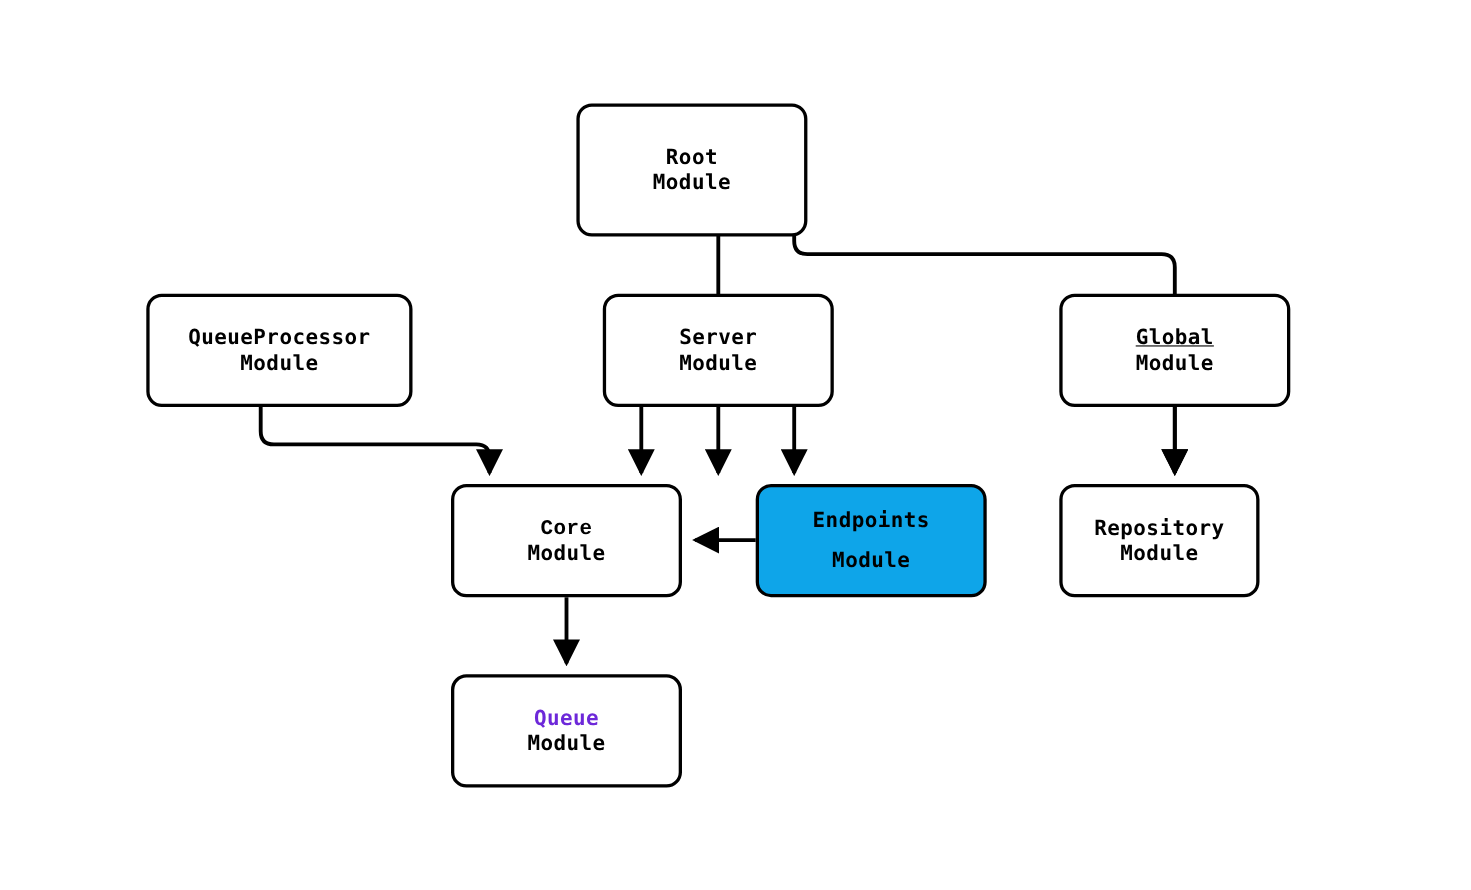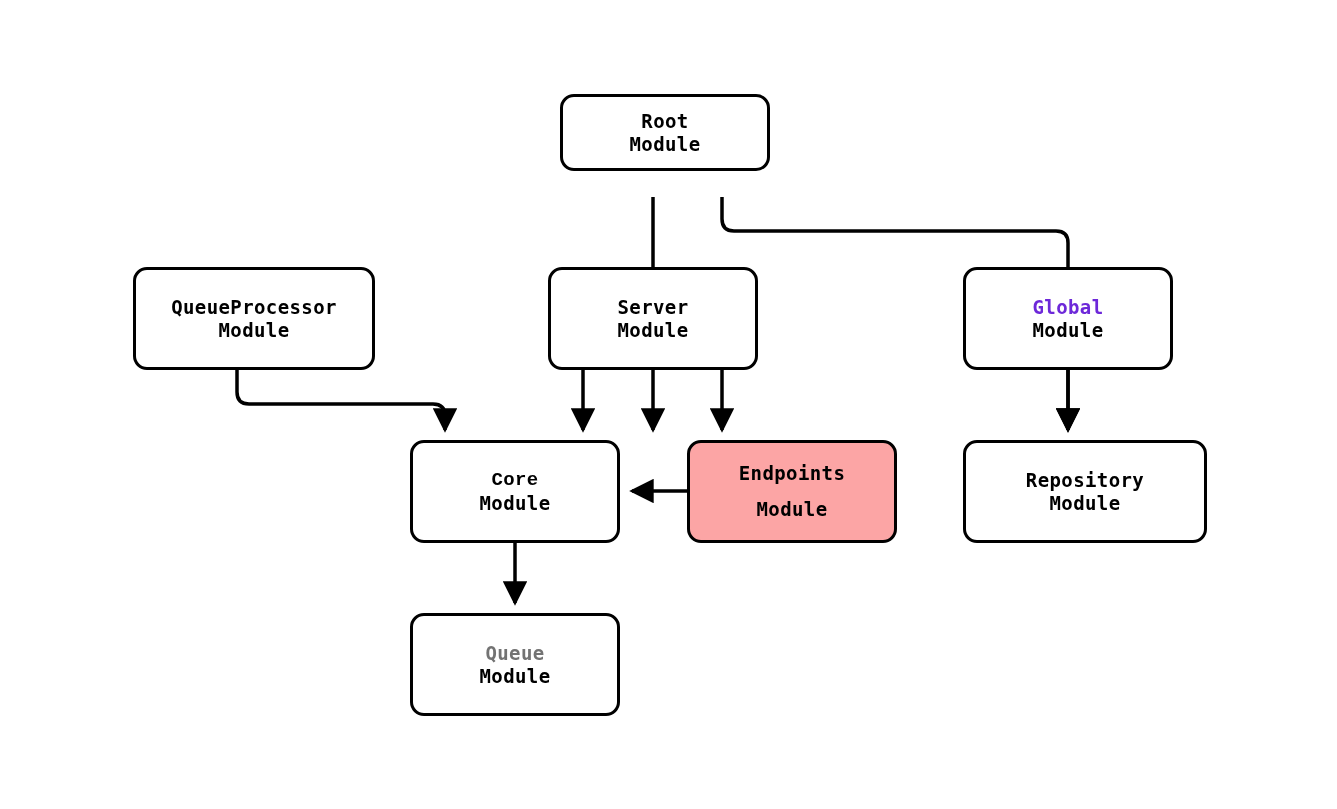--- a/index.html
+++ b/index.html
@@ -64,47 +64,47 @@
         <path d="M 237,370 L 237,392 Q 237,404 249,404 L 433,404 Q 445,404 445,416 L 445,430" marker-end="url(#arrowhead)" stroke="#000000"></path>
         <path d="M 583,370 L 583,430" marker-end="url(#arrowhead)" stroke="#000000"></path>
         <path d="M 722,370 L 722,430" marker-end="url(#arrowhead)" stroke="#000000"></path>
         <path d="M 687,491 L 632,491" marker-end="url(#arrowhead)" stroke="#000000"></path>
         <path d="M 1068,370 L 1068,430" marker-end="url(#arrowhead)" stroke="#000000"></path>
         <path d="M 515,543 L 515,603" marker-end="url(#arrowhead)" stroke="#000000"></path>
       </g>
   </svg>
 
   <div id="nodes-group">
-      <div class="node" style="left: 560px; top: 94px; width: 210px; height: 77px; border-color: rgb(0, 0, 0); background: rgb(255, 255, 255);">
+      <div class="node" style="left: 524px; top: 94px; width: 210px; height: 121px; border-color: rgb(0, 0, 0); background: rgb(255, 255, 255);">
         <div class="node-line" style="color: rgb(0, 0, 0);">Root</div>
         <div class="node-line" style="color: rgb(0, 0, 0);">Module</div>
       </div>
       <div class="node" style="left: 133px; top: 267px; width: 242px; height: 103px; border-color: rgb(0, 0, 0); background: rgb(255, 255, 255);">
         <div class="node-line" style="color: rgb(0, 0, 0);">QueueProcessor</div>
         <div class="node-line" style="color: rgb(0, 0, 0);">Module</div>
       </div>
       <div class="node" style="left: 548px; top: 267px; width: 210px; height: 103px; border-color: rgb(0, 0, 0); background: rgb(255, 255, 255);">
         <div class="node-line" style="color: rgb(0, 0, 0);">Server</div>
         <div class="node-line" style="color: rgb(0, 0, 0);">Module</div>
       </div>
       <div class="node" style="left: 963px; top: 267px; width: 210px; height: 103px; border-color: rgb(0, 0, 0); background: rgb(255, 255, 255);">
-        <div class="node-line" style="color: #6d28d9;">Global</div>
+        <div class="node-line" style="color: #000000; text-decoration: underline;">Global</div>
         <div class="node-line" style="color: rgb(0, 0, 0);">Module</div>
       </div>
       <div class="node" style="left: 410px; top: 440px; width: 210px; height: 103px; border-color: rgb(0, 0, 0); background: rgb(255, 255, 255);">
         <div class="node-line" style="color: rgb(0, 0, 0); font-family: Liberation Mono, monospace;">Core</div>
         <div class="node-line" style="color: rgb(0, 0, 0);">Module</div>
       </div>
-      <div class="node" style="left: 687px; top: 440px; width: 210px; height: 103px; border-color: rgb(0, 0, 0); background: #fca5a5; gap: 13px;">
+      <div class="node" style="left: 687px; top: 440px; width: 210px; height: 103px; border-color: rgb(0, 0, 0); background: #0ea5e9; gap: 13px;">
         <div class="node-line" style="color: rgb(0, 0, 0);">Endpoints</div>
         <div class="node-line" style="color: rgb(0, 0, 0);">Module</div>
       </div>
-      <div class="node" style="left: 963px; top: 440px; width: 244px; height: 103px; border-color: rgb(0, 0, 0); background: rgb(255, 255, 255);">
+      <div class="node" style="left: 963px; top: 440px; width: 182px; height: 103px; border-color: rgb(0, 0, 0); background: rgb(255, 255, 255);">
         <div class="node-line" style="color: rgb(0, 0, 0);">Repository</div>
         <div class="node-line" style="color: rgb(0, 0, 0);">Module</div>
       </div>
       <div class="node" style="left: 410px; top: 613px; width: 210px; height: 103px; border-color: rgb(0, 0, 0); background: rgb(255, 255, 255);">
-        <div class="node-line" style="color: #737373;">Queue</div>
+        <div class="node-line" style="color: #6d28d9;">Queue</div>
         <div class="node-line" style="color: rgb(0, 0, 0);">Module</div>
       </div>
     </div>
 
 </div>
 
 </body></html>

